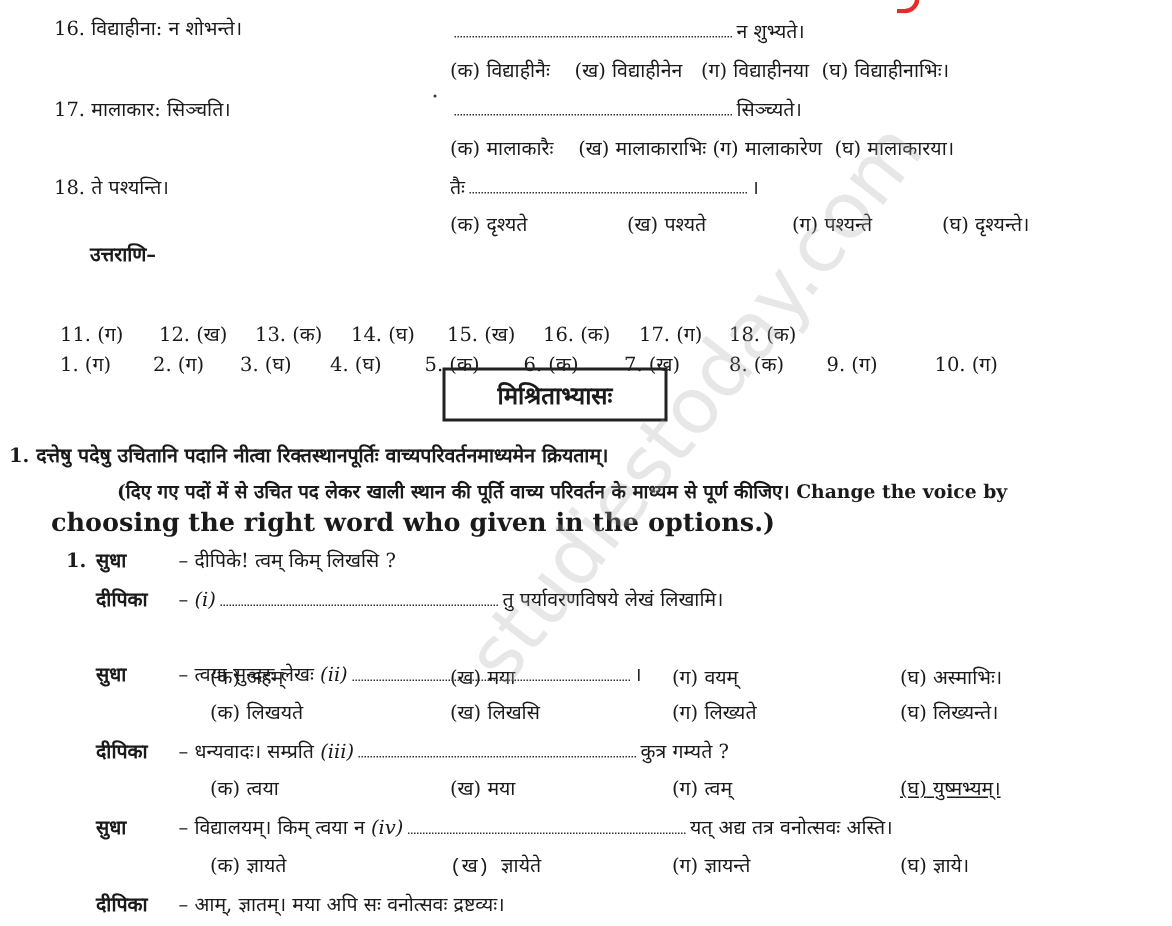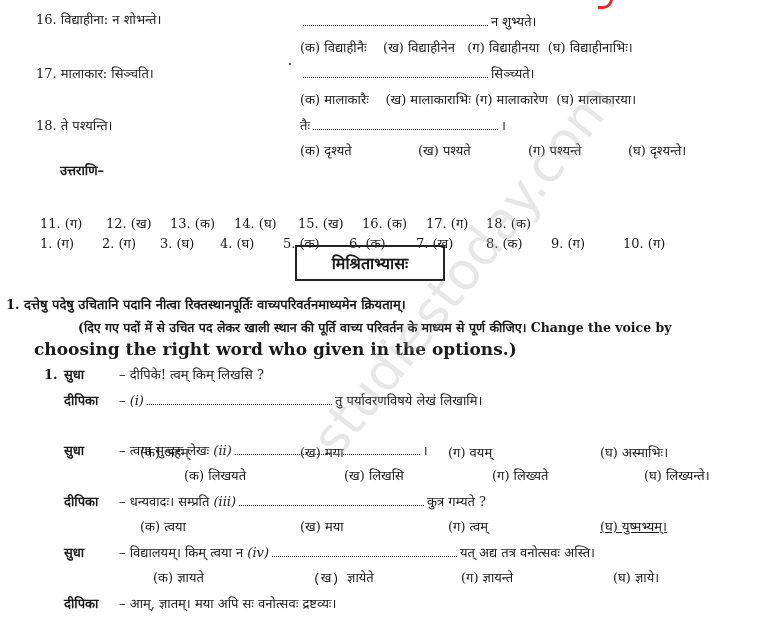--- a/index.html
+++ b/index.html
@@ -153,37 +153,37 @@
 </div>
 <div class="abs txt" style="left:140px;top:418px;">
   <span style="display:inline-block;width:160px;"><span>(क)</span> <span>अहम्</span></span><span style="display:inline-block;width:148px;"><span>(ख)</span> <span>मया</span></span><span style="display:inline-block;width:152px;margin-top:27px;"><span>(ग)</span> <span>वयम्</span></span><span><span>(घ)</span> <span>अस्माभिः।</span></span>
 </div>
 
 <div class="abs txt bold" style="left:64px;top:443px;">सुधा</div>
 <div class="abs txt" style="left:119px;top:443px;">
   <span>–</span> <span>त्वया सुन्दरः लेखः</span> <span class="ital">(ii)</span><span class="dots" style="width:185px;"></span><span>।</span>
 </div>
 <div class="abs txt" style="left:140px;top:468px;">
-  <span style="display:inline-block;width:160px;margin-left:44px;"><span>(क)</span> <span>लिखयते</span></span><span style="display:inline-block;width:148px;"><span>(ख)</span> <span>लिखसि</span></span><span style="display:inline-block;width:152px;"><span>(ग)</span> <span>लिख्यते</span></span><span><span>(घ)</span> <span>लिख्यन्ते।</span></span>
+  <span style="display:inline-block;width:160px;"><span>(क)</span> <span>लिखयते</span></span><span style="display:inline-block;width:148px;"><span>(ख)</span> <span>लिखसि</span></span><span style="display:inline-block;width:152px;"><span>(ग)</span> <span>लिख्यते</span></span><span><span>(घ)</span> <span>लिख्यन्ते।</span></span>
 </div>
 
 <div class="abs txt bold" style="left:64px;top:494px;">दीपिका</div>
 <div class="abs txt" style="left:119px;top:494px;">
   <span>–</span> <span>धन्यवादः। सम्प्रति</span> <span class="ital">(iii)</span><span class="dots" style="width:185px;"></span><span>कुत्र गम्यते ?</span>
 </div>
 <div class="abs txt" style="left:140px;top:519px;text-decoration:underline;">
   <span style="display:inline-block;width:160px;"><span>(क)</span> <span>त्वया</span></span><span style="display:inline-block;width:148px;"><span>(ख)</span> <span>मया</span></span><span style="display:inline-block;width:152px;"><span>(ग)</span> <span>त्वम्</span></span><span><span>(घ)</span> <span>युष्मभ्यम्।</span></span>
 </div>
 
 <div class="abs txt bold" style="left:64px;top:545px;">सुधा</div>
 <div class="abs txt" style="left:119px;top:545px;">
   <span>–</span> <span>विद्यालयम्। किम् त्वया न</span> <span class="ital">(iv)</span><span class="dots" style="width:185px;"></span><span>यत् अद्य तत्र वनोत्सवः अस्ति।</span>
 </div>
 <div class="abs txt" style="left:140px;top:570px;">
-  <span style="display:inline-block;width:160px;margin-left:13px;"><span>(क)</span> <span>ज्ञायते</span></span><span style="display:inline-block;width:148px;font-family:Liberation Mono, monospace;"><span>(ख)</span> <span>ज्ञायेते</span></span><span style="display:inline-block;width:152px;"><span>(ग)</span> <span>ज्ञायन्ते</span></span><span><span>(घ)</span> <span>ज्ञाये।</span></span>
+  <span style="display:inline-block;width:160px;"><span>(क)</span> <span>ज्ञायते</span></span><span style="display:inline-block;width:148px;font-family:Liberation Mono, monospace;"><span>(ख)</span> <span>ज्ञायेते</span></span><span style="display:inline-block;width:152px;"><span>(ग)</span> <span>ज्ञायन्ते</span></span><span><span>(घ)</span> <span>ज्ञाये।</span></span>
 </div>
 
 <div class="abs txt bold" style="left:64px;top:596px;">दीपिका</div>
 <div class="abs txt" style="left:119px;top:596px;">
   <span>–</span> <span>आम्, ज्ञातम्। मया अपि सः वनोत्सवः द्रष्टव्यः।</span>
 </div>
 
 <div class="watermark">studiestoday.com</div>
 
 </body></html>

